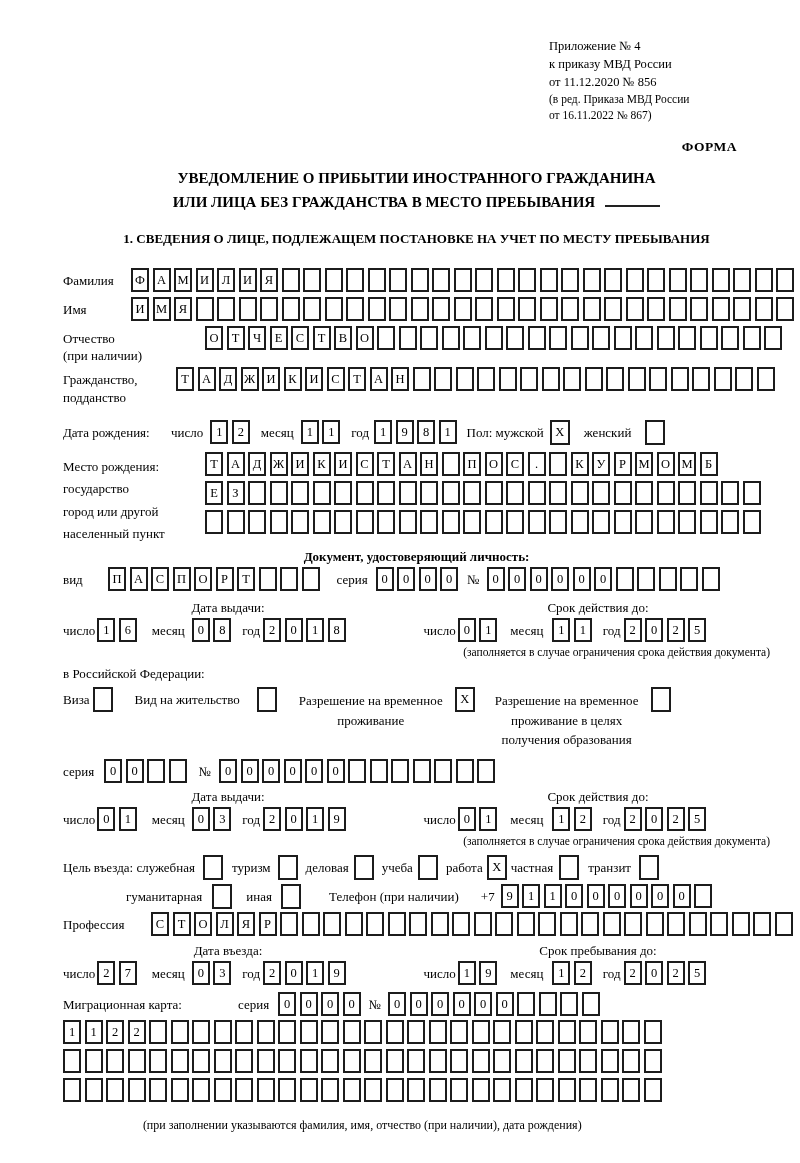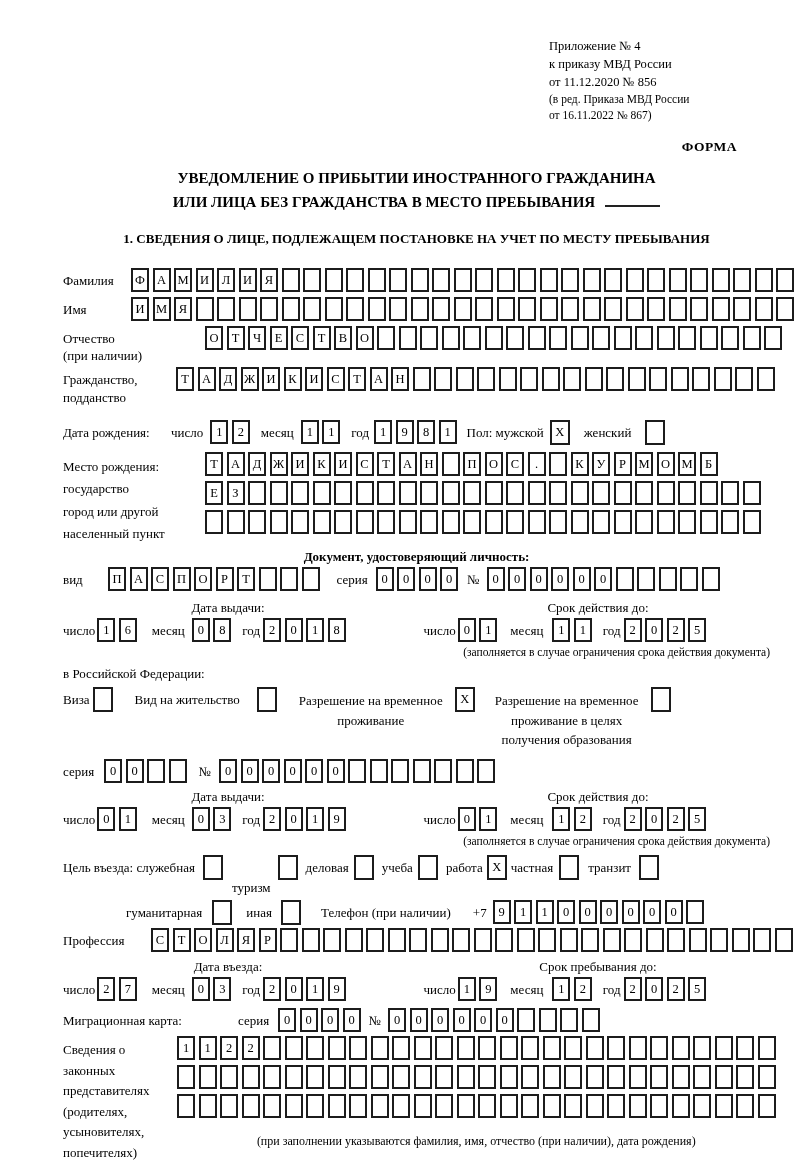--- a/index.html
+++ b/index.html
@@ -543,21 +543,21 @@
   <div class="note">(заполняется в случае ограничения срока действия документа)</div>
 
   <div class="frow" style="margin-top:8px;">
     <span class="inl">
         <span class="lbl" style="margin-right:8px;">Цель въезда: служебная</span>
         <span class="cells cb">
           <span class="cell"></span>
         </span>
       </span>
     <span class="inl" style="margin-left:9px;">
-        <span class="lbl" style="margin-right:7px;margin-top:20px;">туризм</span>
+        <span class="lbl" style="margin-right:7px;">туризм</span>
         <span class="cells cb">
           <span class="cell"></span>
         </span>
       </span>
     <span class="inl" style="margin-left:8px;">
         <span class="lbl" style="margin-right:5px;">деловая</span>
         <span class="cells cb">
           <span class="cell"></span>
         </span>
       </span>
@@ -593,21 +593,21 @@
         <span class="cells cb">
           <span class="cell"></span>
         </span>
       </span>
     <span class="inl" style="margin-left:14px;">
         <span class="lbl" style="margin-right:9px;">иная</span>
         <span class="cells cb">
           <span class="cell"></span>
         </span>
       </span>
-    <span class="lbl" style="margin-left:20px;">Телефон (при наличии)</span>
+    <span class="lbl" style="margin-left:28px;">Телефон (при наличии)</span>
     <span class="lbl" style="margin-left:22px;margin-right:6px;">+7</span>
     <span class="cells">
         <span class="cell">9</span>
         <span class="cell">1</span>
         <span class="cell">1</span>
         <span class="cell">0</span>
         <span class="cell">0</span>
         <span class="cell">0</span>
         <span class="cell">0</span>
         <span class="cell">0</span>
@@ -723,28 +723,20 @@
         <span class="cell">0</span>
         <span class="cell">0</span>
         <span class="cell"></span>
         <span class="cell"></span>
         <span class="cell"></span>
         <span class="cell"></span>
       </span>
   </div>
 
   <div class="frow" style="margin-top:4px;">
-    <span class="lbl" style="width:114px;line-height:1.58;">
-      <span>Сведения о</span><br>
-      <span>законных</span><br>
-      <span>представителях</span><br>
-      <span>(родителях,</span><br>
-      <span>усыновителях,</span><br>
-      <span>попечителях)</span>
-    </span>
     <span style="display:flex;flex-direction:column;">
       <span class="colcells">
         <span class="cells">
             <span class="cell">1</span>
             <span class="cell">1</span>
             <span class="cell">2</span>
             <span class="cell">2</span>
             <span class="cell"></span>
             <span class="cell"></span>
             <span class="cell"></span>

